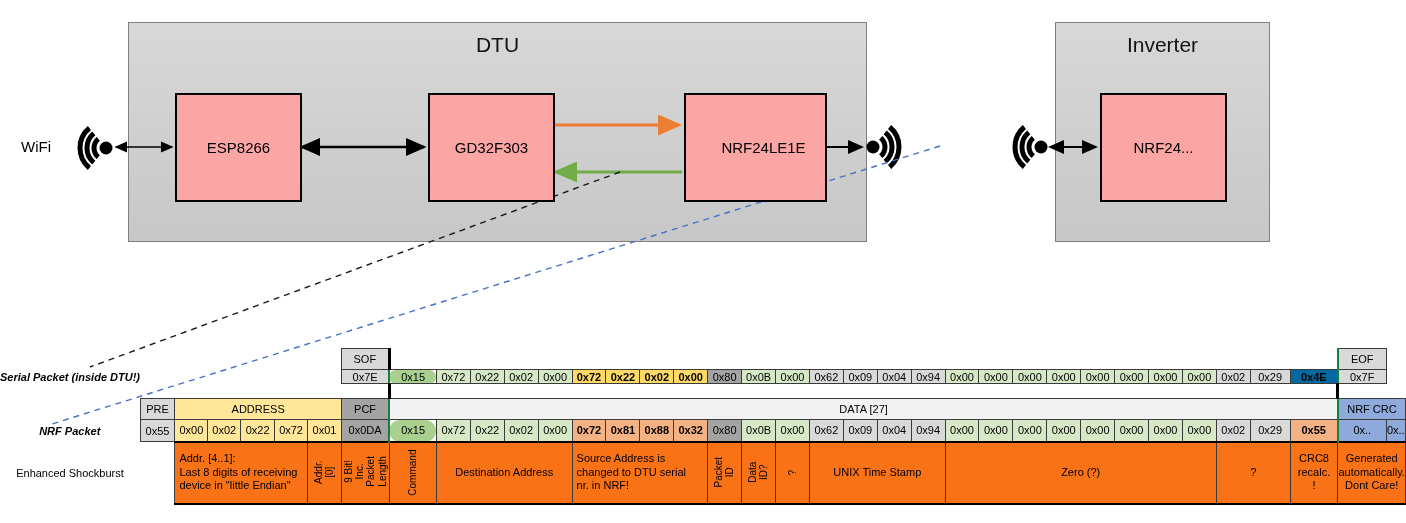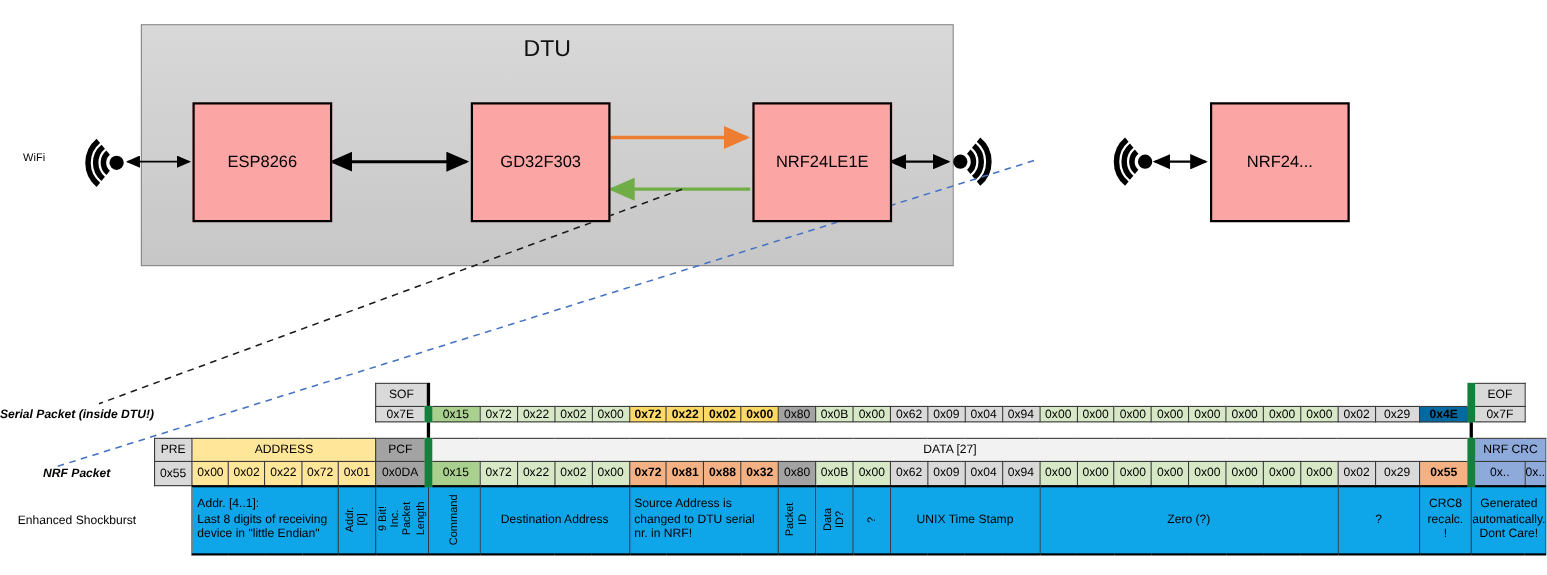--- a/index.html
+++ b/index.html
@@ -7,63 +7,66 @@
         font-family:"Liberation Sans",sans-serif;color:#000;overflow:hidden;}
   svg.overlay{position:absolute;left:0;top:0;z-index:1;pointer-events:none;}
 
   
   .grpbox{position:absolute;background:linear-gradient(180deg,#D8D8D8,#C7C7C7);
           border:1px solid #7F7F7F;z-index:0;}
   .grptitle{position:absolute;left:0;right:0;top:10px;text-align:center;
             font-size:21px;color:#111;}
   .chip{position:absolute;width:123px;height:105px;background:#fca5a5;border:2.4px solid #000;
         display:flex;align-items:center;justify-content:center;font-size:15px;z-index:2;}
-  .wifi-label{position:absolute;left:21px;top:138px;font-size:10px;z-index:2;}
+  .wifi-label{position:absolute;left:21px;top:138px;font-size:15px;z-index:2;}
 
   
   table.pkt{position:absolute;left:0;top:348px;border-collapse:collapse;table-layout:fixed;z-index:2;}
   table.pkt td{padding:0;font-size:11px;text-align:center;vertical-align:middle;overflow:visible;}
   td.cell{border:1px solid #3a3a3a;}
   td.nob{border:none;background:transparent;}
-  td.thickL{border-left:7px solid #15803d;}
+  td.thickL{border-left:2px solid #15803d;}
   td.tlo{border:none;border-left:3px solid #000;}
   td.bold{font-weight:bold;}
   td.rowlabel{text-align:left;padding-left:5px;white-space:nowrap;
               font-size:12.5px;font-weight:bold;font-style:italic;}
   td.sublabel{text-align:left;padding-left:5px;white-space:nowrap;font-size:11.5px;
               vertical-align:top;padding-top:3px;}
   td.anno{border:1px solid #3a3a3a;border-top:2px solid #000;border-bottom:2px solid #000;
-          background:#0ea5e9;white-space:pre-line;line-height:1.25;font-size:11px;}
+          background:#f97316;white-space:pre-line;line-height:1.25;font-size:11px;}
   td.anno.aleft{text-align:left;padding-left:4px;}
   .vtext{display:inline-block;transform:rotate(-90deg);white-space:pre-line;
          font-size:10px;line-height:1.12;}
 
   .c-gray{background:#D9D9D9;}
-  .c-green-dark{background:#A9D08E;}
+  .c-green-dark{background:#A9D08E;border-radius:11px;}
   .c-green{background:#D7E8C6;}
   .c-gold{background:#FFD966;}
   .c-amber{background:#0369a1;}
   .c-yellow{background:#FFE699;}
   .c-blue{background:#a3a3a3;}
   .c-crcblue{background:#8EAADB;}
   .c-salmon{background:#F4B183;}
   .c-datahdr{background:#F2F2F2;}
 </style>
 </head>
 <body>
 
 <div class="page">
 
   <div class="grpbox" style="left:128px;top:22px;width:737px;height:218px;">
     <div class="grptitle">DTU</div>
   </div>
+  <div class="grpbox" style="left:1055px;top:22px;width:213px;height:218px;">
+    <div class="grptitle">Inverter</div>
+  </div>
 
   <div class="chip" style="left:175px;top:93px;">ESP8266</div>
   <div class="chip" style="left:428px;top:93px;">GD32F303</div>
-  <div class="chip" style="left:684px;top:93px;">NRF24LE1E</div>
+  <div class="chip" style="left:684px;top:93px;padding-left:16px;">NRF24LE1E</div>
   <div class="chip" style="left:1100px;top:93px;">NRF24...</div>
 
   <div class="wifi-label">WiFi</div>
 
   <svg class="overlay" width="1406" height="523" viewBox="0 0 1406 523">
     <defs>
       <marker id="ab" markerWidth="8" markerHeight="7" refX="7" refY="3.5" orient="auto-start-reverse">
         <path d="M0,0 L8,3.5 L0,7 Z" fill="#000"></path>
       </marker>
       <marker id="ao" markerWidth="8" markerHeight="7" refX="7" refY="3.5" orient="auto">

